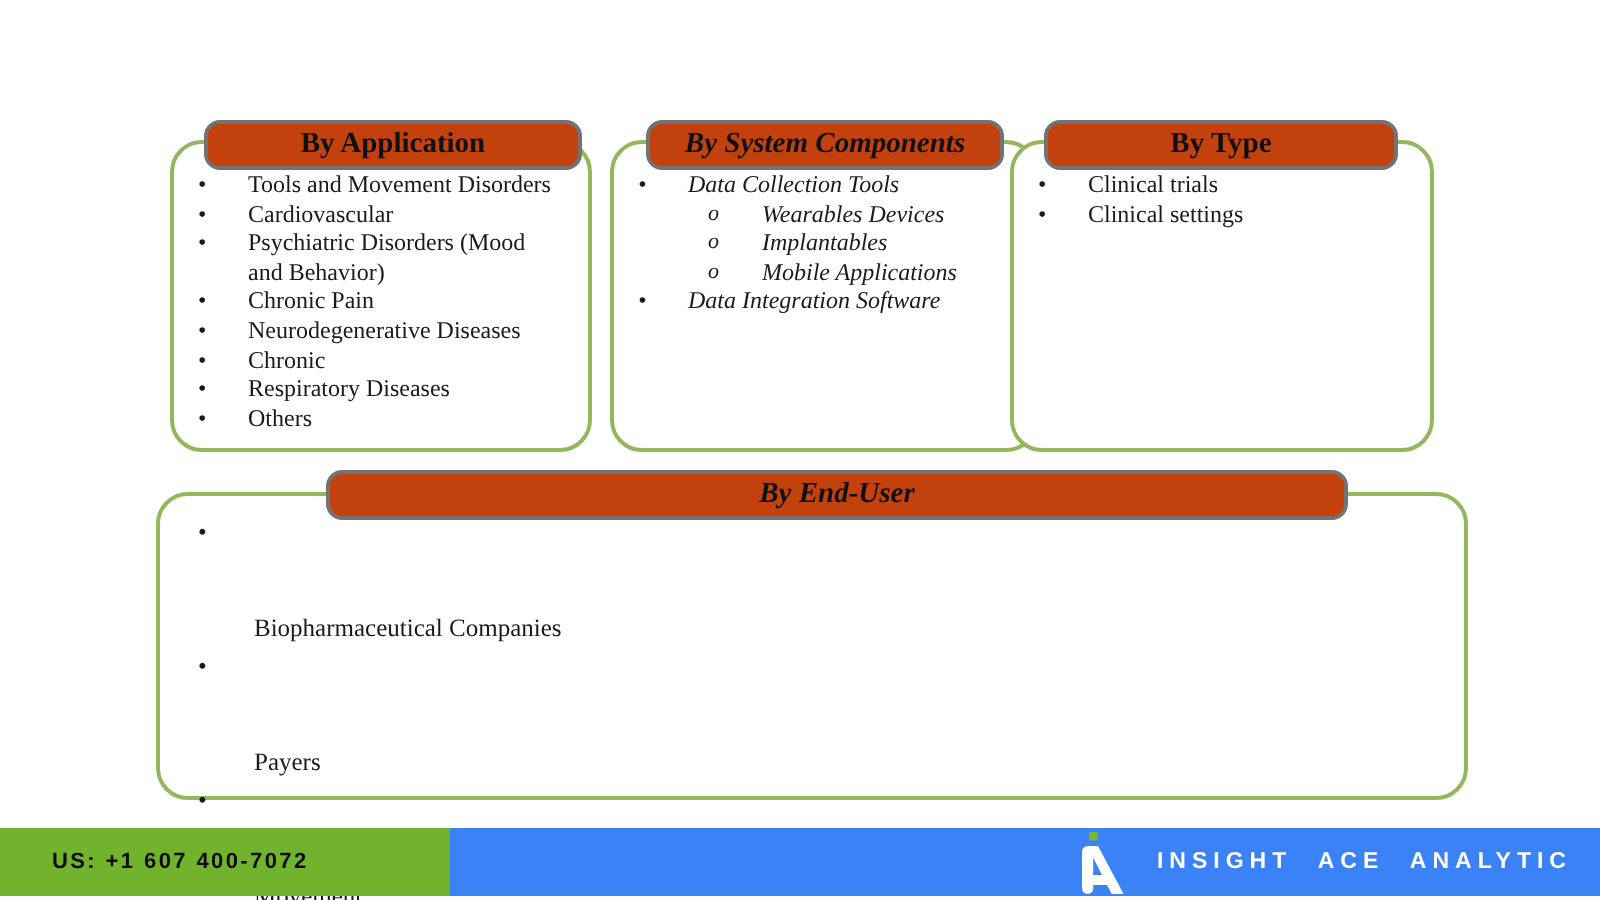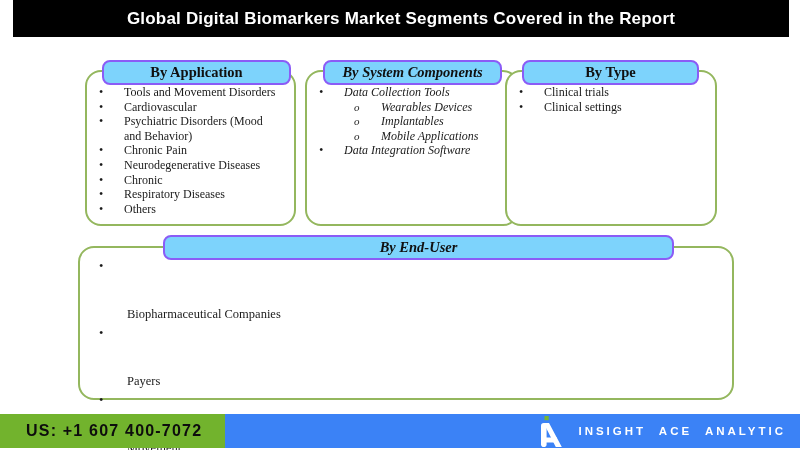--- a/index.html
+++ b/index.html
@@ -14,21 +14,21 @@
   }
   .banner .title{
     color:#ffffff;font-family:"Liberation Sans", sans-serif;font-weight:bold;
     font-size:17px;letter-spacing:.2px;white-space:nowrap;
   }
   
   .segbox{
     position:absolute;background:#ffffff;border:2px solid #94b75e;border-radius:16px;
   }
   .pill{
-    position:absolute;top:-12px;height:21px;background:#7dd3fc;border:2px solid #8b5cf6;
+    position:absolute;top:-12px;height:21px;background:#c2410c;border:2px solid #737373;
     border-radius:8px;display:flex;align-items:center;justify-content:center;
     font-weight:bold;font-size:14.5px;color:#101010;white-space:nowrap;
   }
   #box-application{left:85px;top:70px;width:207px;height:152px;}
   #box-application .pill{left:15px;right:3px;}
   #box-system{left:305px;top:70px;width:210px;height:152px;font-style:italic;}
   #box-system .pill{left:16px;right:15px;}
   #box-type{left:505px;top:70px;width:208px;height:152px;}
   #box-type .pill{left:15px;right:16px;}
   #box-enduser{left:78px;top:246px;width:652px;height:150px;}
@@ -44,41 +44,38 @@
   #box-enduser .row .b{width:28px;padding-left:7px;}
   #box-enduser .row .t{max-width:600px;margin-top:48px;}
 
   
   .footer{position:absolute;left:0;top:414px;width:800px;height:34px;display:flex;}
   .footer-green{
     width:225px;flex:none;background:#72b32d;display:flex;align-items:center;
     padding-left:26px;box-sizing:border-box;
   }
   .phone{
-    font-family:"Liberation Sans", sans-serif;font-weight:bold;font-size:16px;
+    font-family:"Liberation Sans", sans-serif;font-weight:bold;font-size:11px;
     letter-spacing:1.2px;color:#0d0d0d;white-space:nowrap;
   }
   .footer-black{
     flex:1;background:#3b82f6;display:flex;align-items:center;justify-content:flex-end;
     padding-right:14px;gap:16px;
   }
   .brand{
     font-family:"Liberation Sans", sans-serif;font-weight:bold;font-size:11.5px;
     letter-spacing:3px;word-spacing:7px;color:#ffffff;white-space:nowrap;
   }
   .logo{flex:none;display:block;}
 </style>
 </head>
 <body>
 
 <div class="stage">
 
-  <div class="banner">
-    <span class="title">Global Digital Biomarkers Market Segments Covered in the Report</span>
-  </div>
 
   <div class="segbox" id="box-application">
     <div class="pill">By Application</div>
     <div class="list">
       <div class="row">
           <span class="b">•</span>
           <span class="t">Tools and Movement Disorders</span>
         </div>
       <div class="row">
           <span class="b">•</span>

